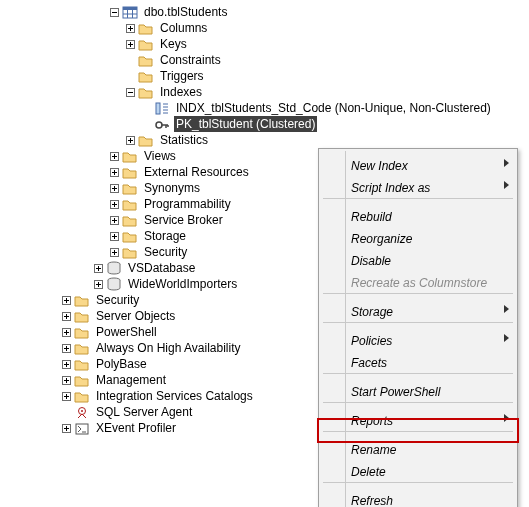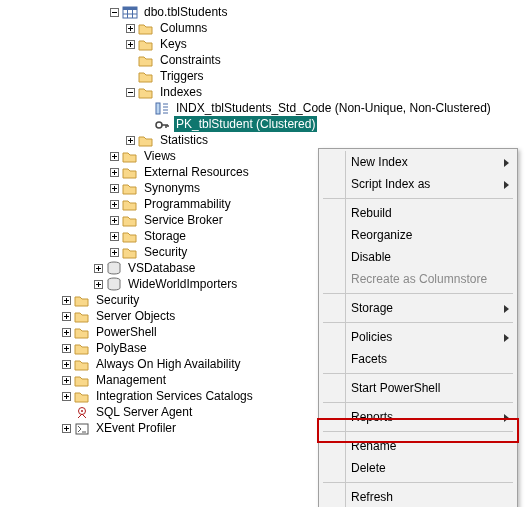--- a/index.html
+++ b/index.html
@@ -30,36 +30,37 @@
     display:inline-flex; align-items:center; justify-content:center;
     font-size:9px; color:#5a5a5a; margin-right:0px;
   }
   .expander.none { visibility:hidden; }
   .expander svg { width:9px; height:9px; display:block; }
   .folder {
     width:16px; height:14px; flex:0 0 auto; margin:0 4px 0 2px;
     display:inline-flex; align-items:center; justify-content:center;
   }
   .label { padding:0 2px; }
-  .label.sel { background:#0f766e; color:#fff; }
+  .label.sel { background:#404040; color:#fff; }
   
   .ctx {
     position:absolute;
     left:318px; top:148px;
     width:200px;
     background:#f2f2f2;
     border:1px solid #a0a0a0;
     box-shadow:2px 2px 4px rgba(0,0,0,.25);
     padding:2px;
   }
   .mi {
-    height:22px; display:flex; align-items:center;
+    height:22px; display:flex; align-items:flex-end;
     padding:0 18px 0 30px;
     position:relative;
     color:#000;
+    font-style:italic;
   }
   .mi.disabled { color:#8a8a8a; }
   .mi .arrow {
     position:absolute; right:6px; top:5px;
   }
   .sep { height:1px; background:#c8c8c8; margin:3px 2px; }
   .gutter {
     position:absolute; left:26px; top:2px; bottom:2px;
     width:1px; background:#c8c8c8;
   }
@@ -416,35 +417,35 @@
     <span class="expander">
         <svg>
           <use href="#box-plus"></use>
         </svg>
       </span>
     <span class="folder">
         <svg width="16" height="15">
           <use href="#folder-ic"></use>
         </svg>
       </span>
+    <span class="label">Always On High Availability</span>
+  </div>
+  <div class="row">
+    <span class="ind ind-2"></span>
+    <span class="expander">
+        <svg>
+          <use href="#box-plus"></use>
+        </svg>
+      </span>
+    <span class="folder">
+        <svg width="16" height="15">
+          <use href="#folder-ic"></use>
+        </svg>
+      </span>
     <span class="label">PolyBase</span>
-  </div>
-  <div class="row">
-    <span class="ind ind-2"></span>
-    <span class="expander">
-        <svg>
-          <use href="#box-plus"></use>
-        </svg>
-      </span>
-    <span class="folder">
-        <svg width="16" height="15">
-          <use href="#folder-ic"></use>
-        </svg>
-      </span>
-    <span class="label">Always On High Availability</span>
   </div>
   <div class="row">
     <span class="ind ind-2"></span>
     <span class="expander">
         <svg>
           <use href="#box-plus"></use>
         </svg>
       </span>
     <span class="folder">
         <svg width="16" height="15">

